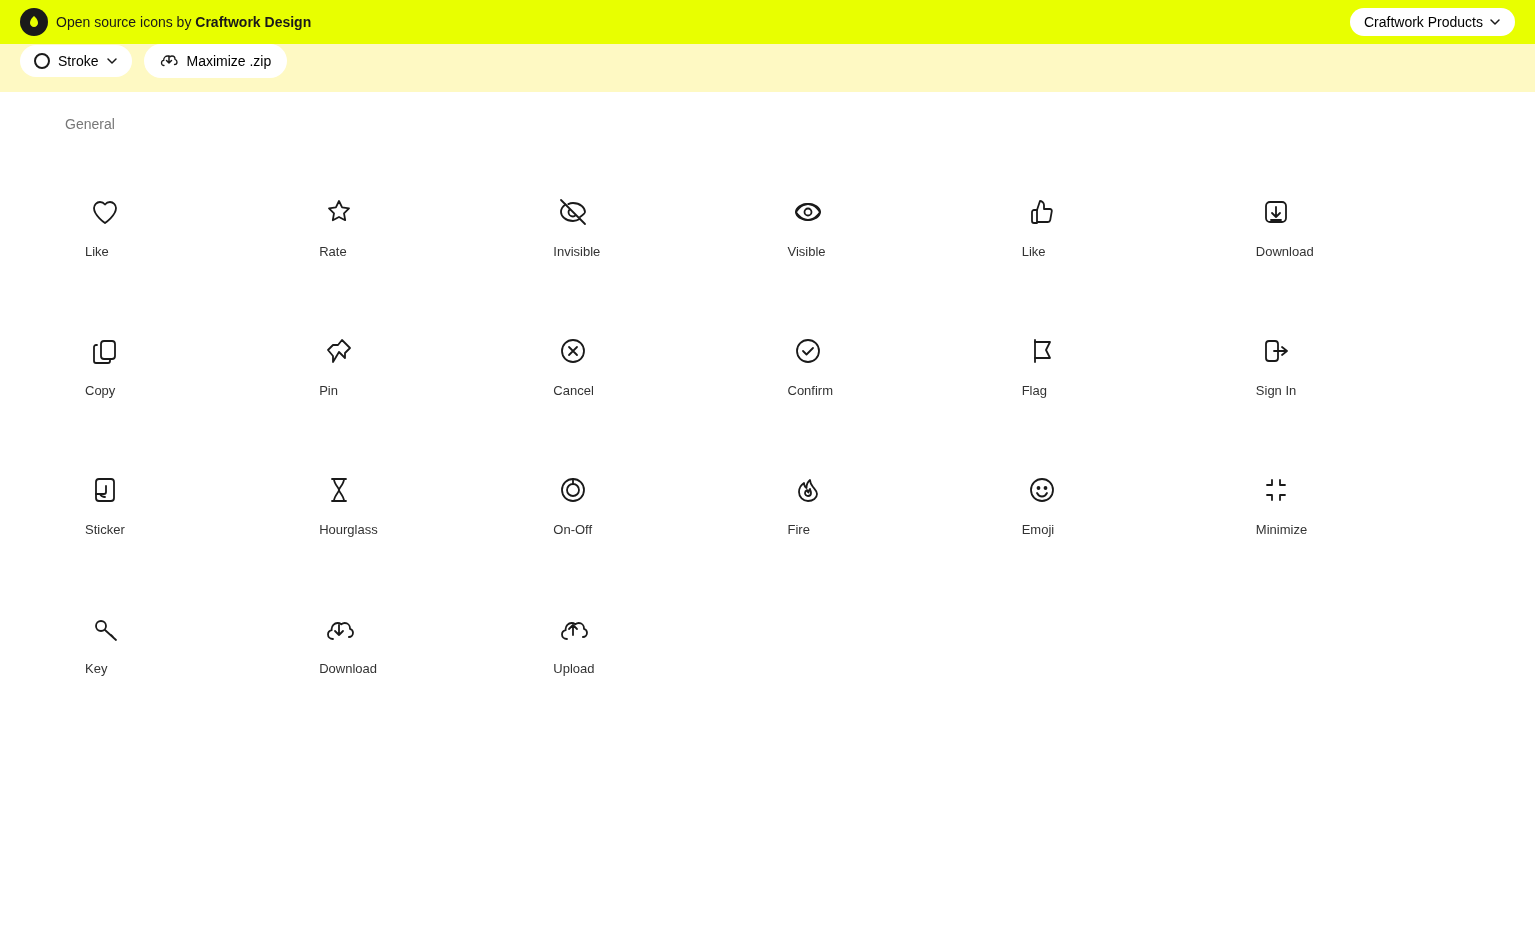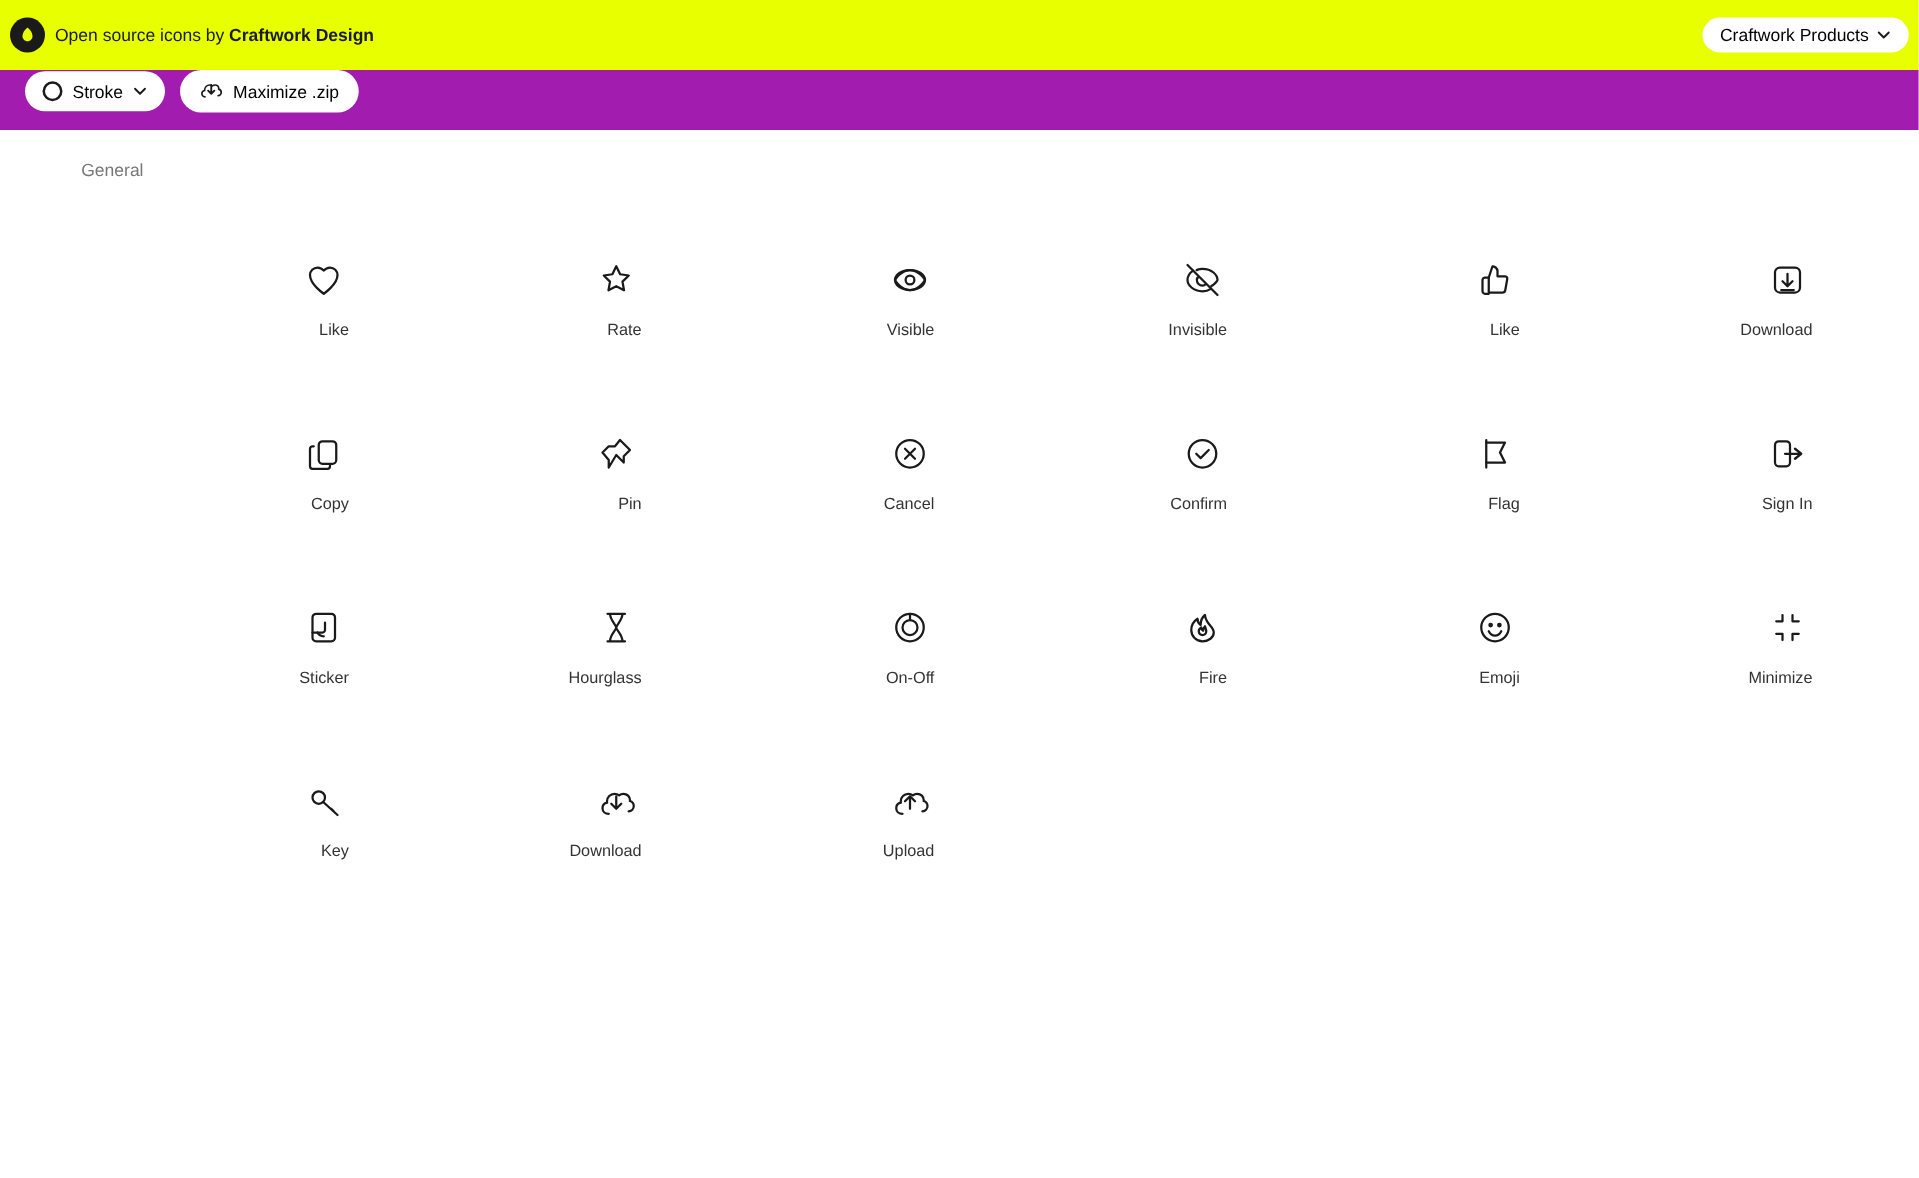--- a/index.html
+++ b/index.html
@@ -3,22 +3,22 @@
   <meta charset="utf-8">
   <style>
     * { margin: 0; padding: 0; box-sizing: border-box; }
     body { font-family: -apple-system, BlinkMacSystemFont, 'Segoe UI', sans-serif; background: #fff; }
 
     .top-bar {
       background: #e8ff00;
       display: flex;
       align-items: center;
       justify-content: space-between;
-      padding: 0 8px;
-      height: 56px;
+      padding: 0 20px;
+      height: 44px;
     }
     .logo-area {
       display: flex;
       align-items: center;
       gap: 8px;
     }
     .logo-icon {
       width: 28px;
       height: 28px;
       background: #1a1a1a;
@@ -42,21 +42,21 @@
       background: #fff;
       border: none;
       border-radius: 20px;
       padding: 6px 14px;
       font-size: 14px;
       cursor: pointer;
       font-weight: 500;
     }
 
     .toolbar {
-      background: #a21caf;
+      background: #fef9c3;
       display: flex;
       align-items: center;
       padding: 0 20px 14px 20px;
       gap: 12px;
     }
     .stroke-btn {
       display: flex;
       align-items: center;
       gap: 8px;
       background: #fff;
@@ -116,21 +116,21 @@
 
     .icons-grid {
       display: grid;
       grid-template-columns: repeat(6, 1fr);
       gap: 0;
     }
 
     .icon-item {
       display: flex;
       flex-direction: column;
-      align-items: flex-end;
+      align-items: flex-start;
       padding: 36px 20px;
       cursor: pointer;
       border-radius: 12px;
       transition: background 0.15s;
     }
     .icon-svg {
       width: 40px;
       height: 40px;
       margin-bottom: 12px;
       display: flex;
@@ -206,37 +206,37 @@
         <svg viewBox="0 0 32 32" fill="none" stroke="#1a1a1a" stroke-width="1.8" stroke-linecap="round" stroke-linejoin="round">
           <path d="M16 5L19.1 11.4L26 12.4L21 17.3L22.2 24.2L16 21L9.8 24.2L11 17.3L6 12.4L12.9 11.4L16 5Z"></path>
         </svg>
       </div>
       <span class="icon-label">Rate</span>
     </div>
 
     <div class="icon-item">
       <div class="icon-svg">
         <svg viewBox="0 0 32 32" fill="none" stroke="#1a1a1a" stroke-width="1.8" stroke-linecap="round" stroke-linejoin="round">
+          <path d="M4 4L28 28M13 13.2C12 14 11.5 15 11.5 16C11.5 18.5 13.5 20.5 16 20.5C17 20.5 18 20 18.8 19.2"></path>
+          <path d="M8.5 8.5C5.5 10.5 4 13.2 4 16C4 20 8.5 25 16 25C18.5 25 20.8 24.3 22.7 23.1"></path>
+          <path d="M23 21C25.8 19 28 16.5 28 16C28 12 23.5 7 16 7C14.3 7 12.7 7.4 11.3 8.1"></path>
+        </svg>
+      </div>
+      <span class="icon-label">Invisible</span>
+    </div>
+
+    <div class="icon-item">
+      <div class="icon-svg">
+        <svg viewBox="0 0 32 32" fill="none" stroke="#1a1a1a" stroke-width="1.8" stroke-linecap="round" stroke-linejoin="round">
           <ellipse cx="16" cy="16" rx="12" ry="8" rx2="12"></ellipse>
           <path d="M4 16C4 16 8.5 8 16 8C23.5 8 28 16 28 16C28 16 23.5 24 16 24C8.5 24 4 16 4 16Z"></path>
           <circle cx="16" cy="16" r="3.5"></circle>
         </svg>
       </div>
       <span class="icon-label">Visible</span>
-    </div>
-
-    <div class="icon-item">
-      <div class="icon-svg">
-        <svg viewBox="0 0 32 32" fill="none" stroke="#1a1a1a" stroke-width="1.8" stroke-linecap="round" stroke-linejoin="round">
-          <path d="M4 4L28 28M13 13.2C12 14 11.5 15 11.5 16C11.5 18.5 13.5 20.5 16 20.5C17 20.5 18 20 18.8 19.2"></path>
-          <path d="M8.5 8.5C5.5 10.5 4 13.2 4 16C4 20 8.5 25 16 25C18.5 25 20.8 24.3 22.7 23.1"></path>
-          <path d="M23 21C25.8 19 28 16.5 28 16C28 12 23.5 7 16 7C14.3 7 12.7 7.4 11.3 8.1"></path>
-        </svg>
-      </div>
-      <span class="icon-label">Invisible</span>
     </div>
 
     <div class="icon-item">
       <div class="icon-svg">
         <svg viewBox="0 0 32 32" fill="none" stroke="#1a1a1a" stroke-width="1.8" stroke-linecap="round" stroke-linejoin="round">
           <path d="M11 14L14 5C14.5 5 15.5 5.2 16.5 6C17.5 6.8 18 8 18 9V13H24C25 13 26 14 25.8 15.2L24.2 24.2C24 25.2 23 26 22 26H11V14Z"></path>
           <path d="M11 14H8C7 14 6 15 6 16V25C6 26 7 27 8 27H11"></path>
         </svg>
       </div>
       <span class="icon-label">Like</span>

